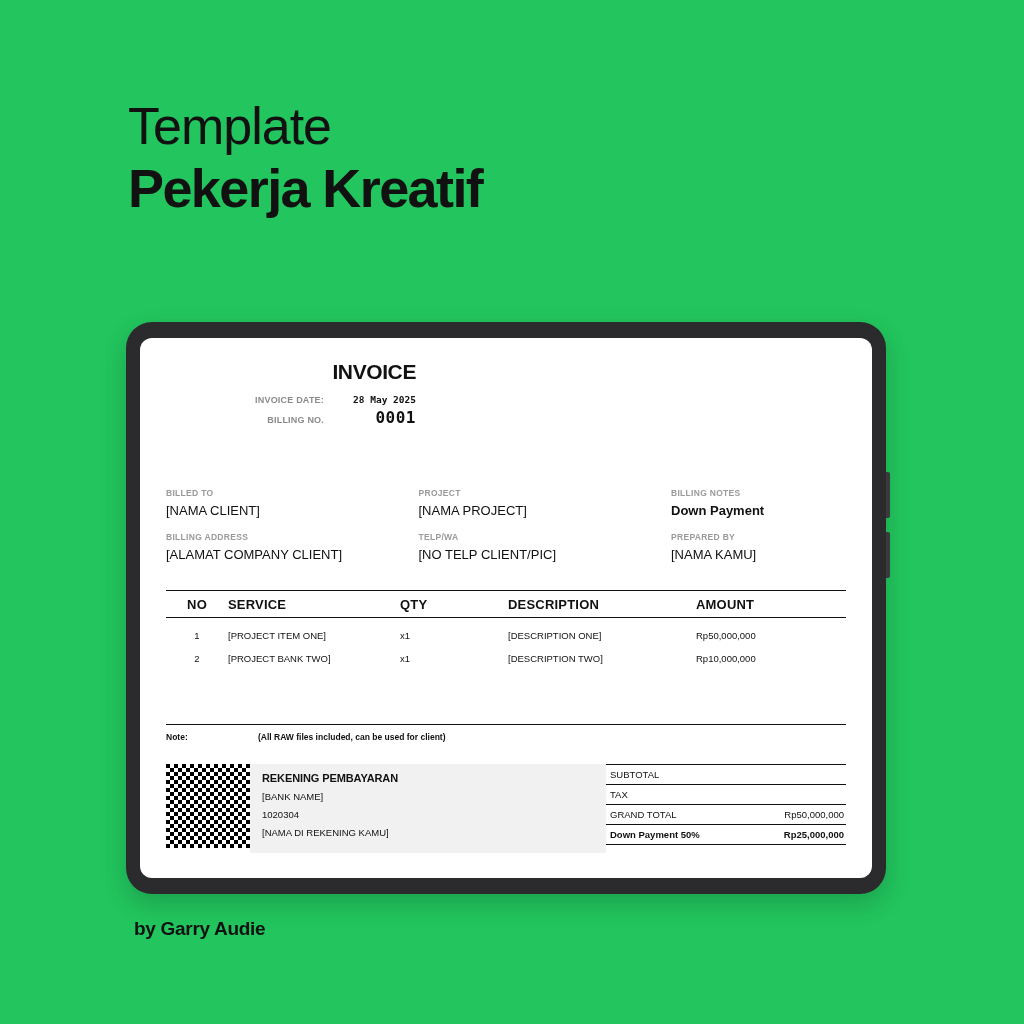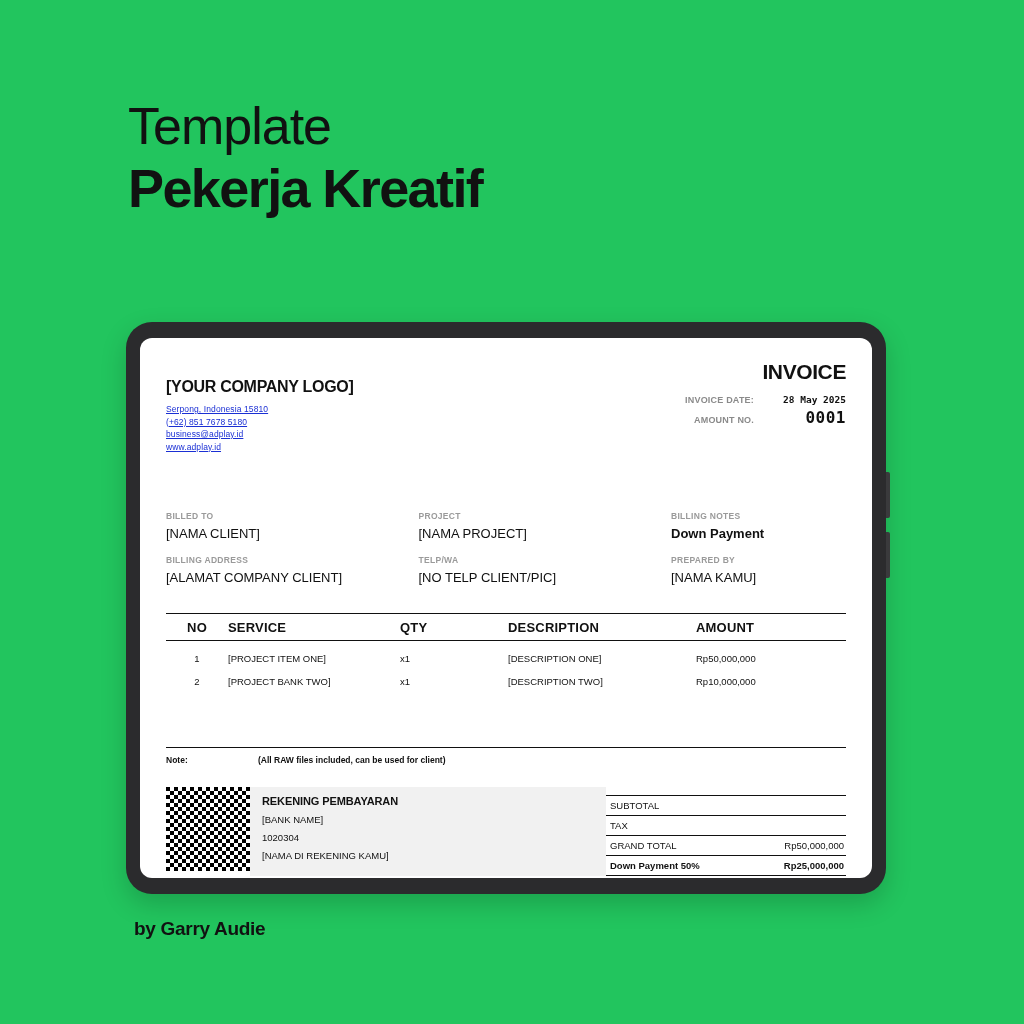--- a/index.html
+++ b/index.html
@@ -93,21 +93,21 @@
 
   .table-bottom { border-bottom: 1.6px solid #111; margin-top: 60px; }
 
   .note-row {
     display: flex; padding: 7px 0 0 0; font-size: 8.5px; font-weight: 700;
   }
   .note-label { width: 92px; }
   .note-text { }
 
   
-  .bottom { display: flex; margin-top: 22px; align-items: flex-end; }
+  .bottom { display: flex; margin-top: 22px; }
   .pay-block { display: flex; flex: 1; }
   .qr {
     width: 84px; height: 84px; background:
       repeating-linear-gradient(90deg, #000 0 4px, #fff 4px 8px),
       repeating-linear-gradient(0deg, #000 0 4px, #fff 4px 8px);
     background-blend-mode: difference;
     flex: 0 0 84px;
   }
   .pay-info { background: #f1f1f1; flex: 1; padding: 8px 12px; margin-left: 0; }
   .pay-title { font-size: 11px; font-weight: 700; margin-bottom: 7px; letter-spacing: -0.1px; }
@@ -138,38 +138,29 @@
   </div>
 
   <div class="tablet">
     <div class="tablet-buttons"></div>
     <div class="tablet-buttons2"></div>
     <div class="screen">
 
       <div class="doc">
 
         <div class="doc-top">
-          <div class="logo-block">
-            <div class="company-logo">[YOUR COMPANY LOGO]</div>
-            <div class="contact-lines">
-              <a href="#">Serpong, Indonesia 15810</a>
-              <a href="#">(+62) 851 7678 5180</a>
-              <a href="#">business@adplay.id</a>
-              <a href="#">www.adplay.id</a>
-            </div>
-          </div>
 
           <div class="invoice-meta">
             <div class="invoice-word">INVOICE</div>
             <div class="meta-row">
               <span class="meta-label">INVOICE DATE:</span>
               <span class="meta-value">28 May 2025</span>
             </div>
             <div class="meta-row">
-              <span class="meta-label">AMOUNT NO.</span>
+              <span class="meta-label">BILLING NO.</span>
               <span class="meta-value big">0001</span>
             </div>
           </div>
         </div>
 
         <div class="info">
           <div class="info-col">
             <div class="info-label">BILLED TO</div>
             <div class="info-value">[NAMA CLIENT]</div>
             <div class="info-label">BILLING ADDRESS</div>

